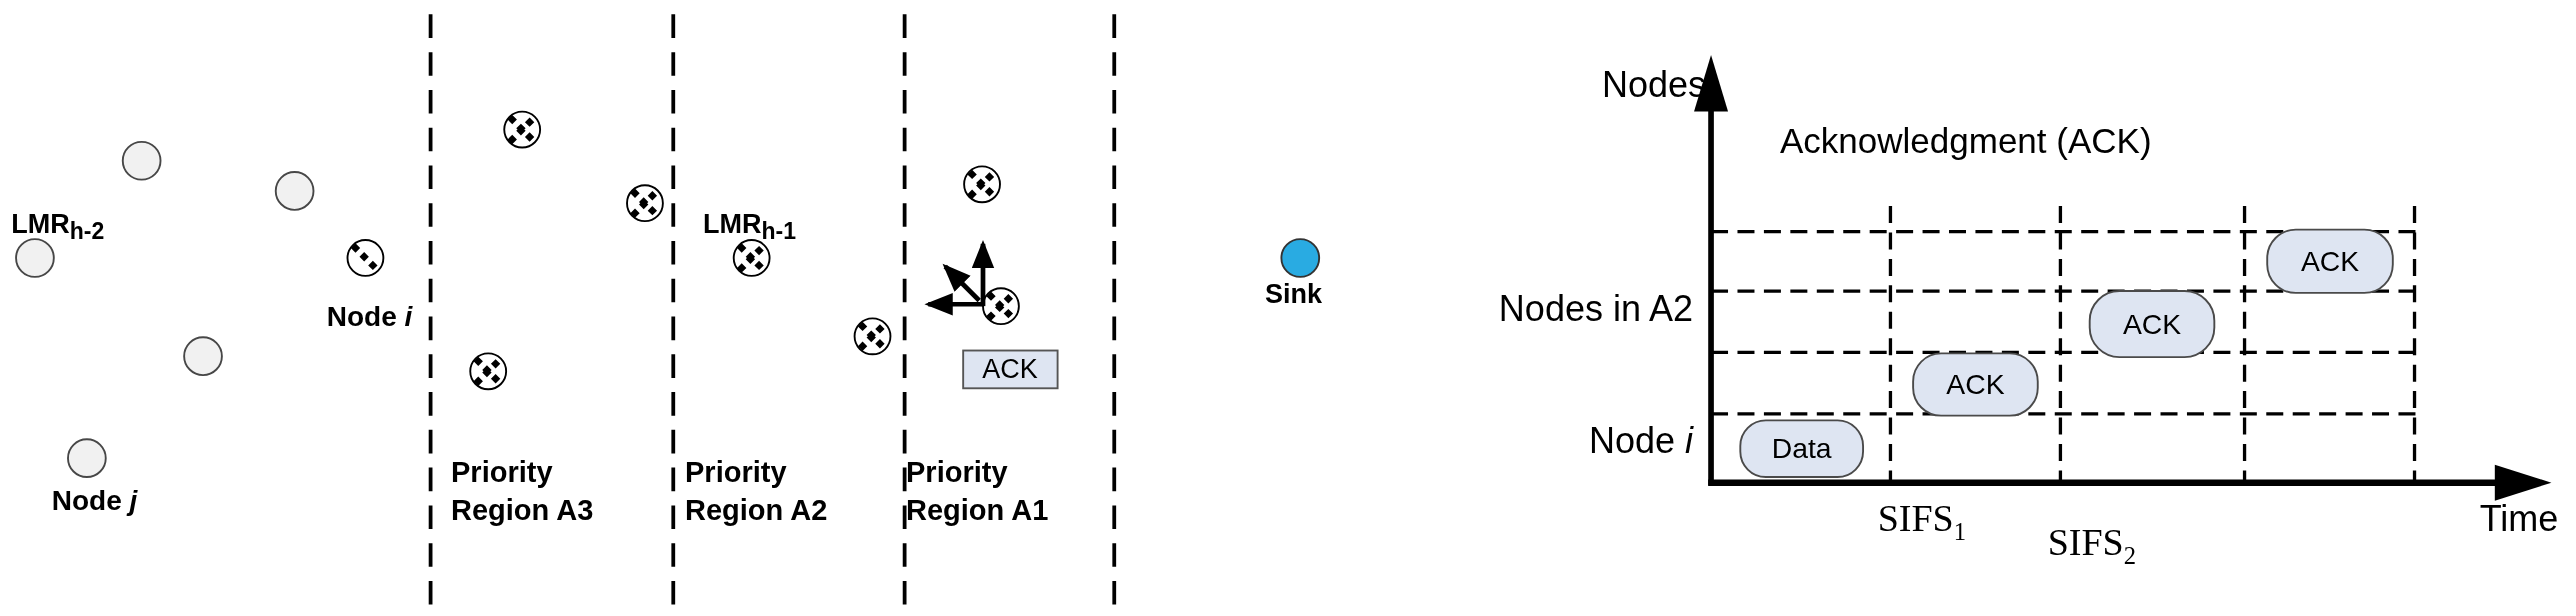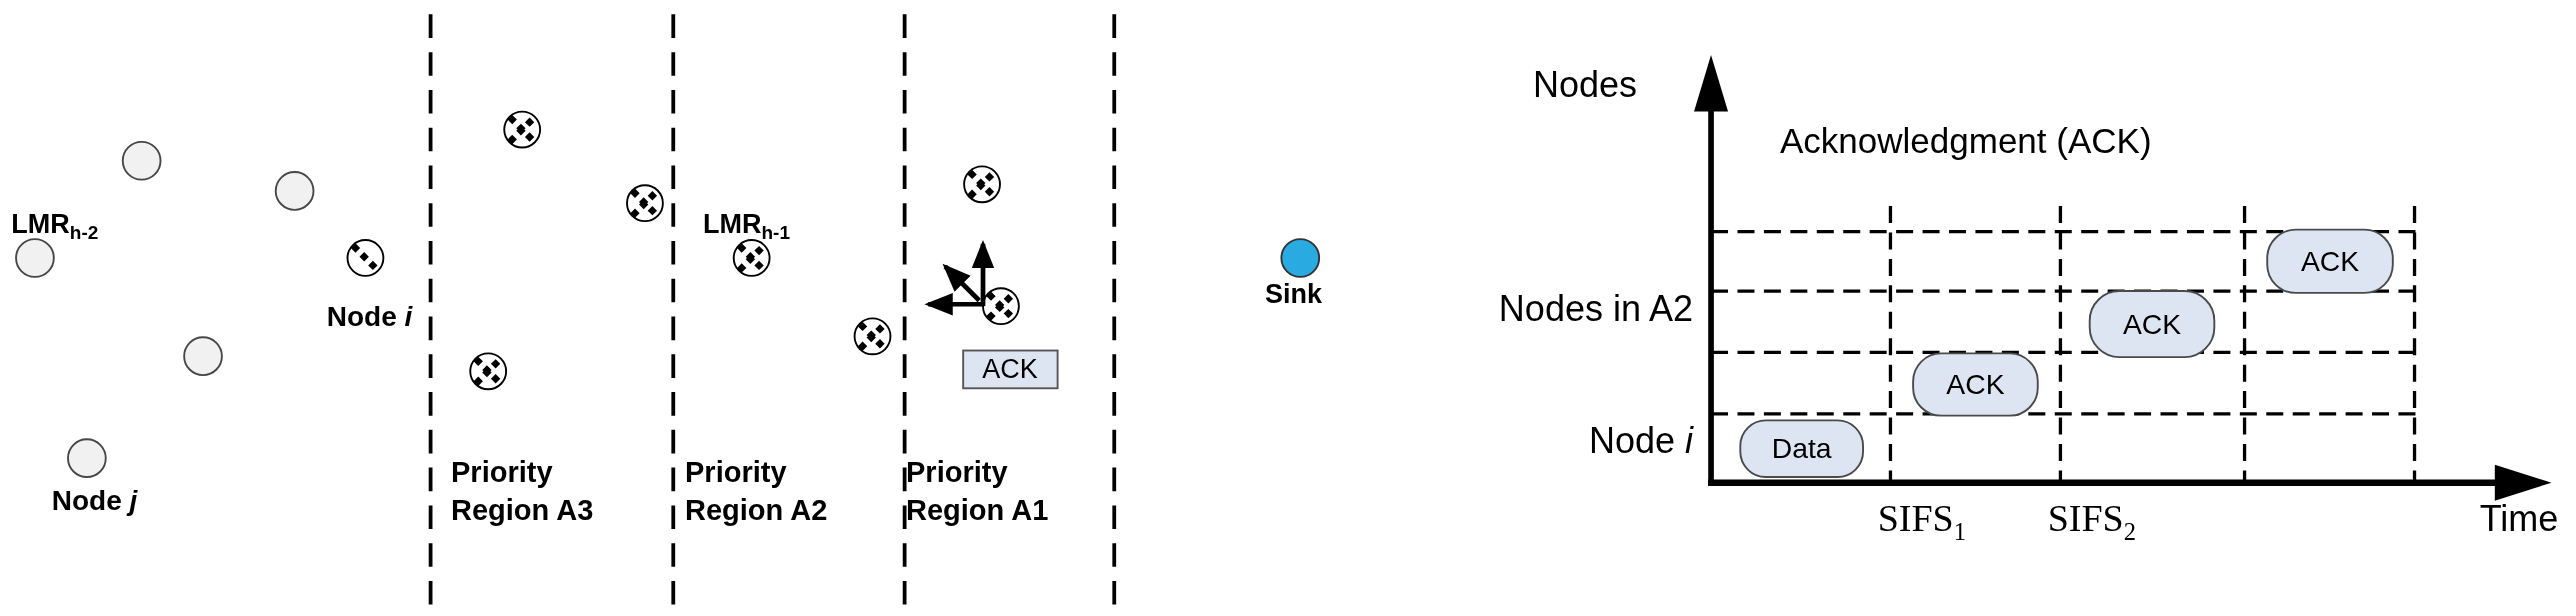--- a/index.html
+++ b/index.html
@@ -14,21 +14,21 @@
   .node-pat{fill:#ffffff;stroke:#000;stroke-width:2;}
   .pat-line{stroke:#000;stroke-width:7;stroke-dasharray:7 6;stroke-linecap:butt;}
   .bubble{fill:var(--bubble-fill,#dee5f2);stroke:#4a4a4a;stroke-width:2;}
   .bubble-text{font:30px "Liberation Sans",sans-serif;fill:#000;text-anchor:middle;}
   .ack-rect{fill:var(--bubble-fill,#dee5f2);stroke:#555;stroke-width:2;}
   .sink-dot{fill:var(--sink-fill,#29ABE2);stroke:#333;stroke-width:2;}
   .arrow-shaft{stroke:#000;stroke-width:5;}
   
   .lbl{position:absolute;white-space:nowrap;}
   .lmr{font-size:27px;font-weight:bold;line-height:32px;}
-  .lmr sub{font-size:19px;}
+  .lmr sub{font-size:23px;}
   .nodevar{font-size:28px;font-weight:bold;line-height:34px;text-align:center;}
   .region{font-size:29px;font-weight:bold;line-height:38px;text-align:left;width:208px;}
   .ackbox-lbl{font-size:27px;width:94px;height:38px;line-height:38px;text-align:center;}
   .sink-lbl{font-size:27px;font-weight:bold;line-height:30px;width:123px;text-align:center;}
   .axis-lbl{font-size:36px;line-height:43px;}
   .title{font-size:35px;line-height:42px;width:463px;text-align:left;}
   .rowlbl{font-size:36px;line-height:43px;width:238px;text-align:right;}
   .sifs{font-family:"Liberation Serif",serif;font-size:38px;line-height:43px;width:151px;text-align:right;}
   .sifs .sifs-sub{font-size:24.6px;vertical-align:-8.5px;}
 </style>
@@ -161,26 +161,26 @@
   <div class="lbl region" style="left:451px;top:453px"><span>Priority</span><br><span>Region A3</span></div>
 
   <div class="lbl region" style="left:685px;top:453px"><span>Priority</span><br><span>Region A2</span></div>
 
   <div class="lbl region" style="left:906px;top:453px"><span>Priority</span><br><span>Region A1</span></div>
 
   <div class="lbl ackbox-lbl" style="left:963px;top:350px">ACK</div>
 
   <div class="lbl sink-lbl" style="left:1232px;top:279px">Sink</div>
 
-  <div class="lbl axis-lbl" style="left:1448px;top:63px;width:189px;text-align:right">Nodes</div>
+  <div class="lbl axis-lbl" style="left:1517px;top:63px;width:189px;text-align:right">Nodes</div>
 
   <div class="lbl title" style="left:1780px;top:120px">Acknowledgment (ACK)</div>
 
   <div class="lbl rowlbl" style="left:1455px;top:287px">Nodes in A2</div>
   <div class="lbl rowlbl" style="left:1455px;top:419px"><span>Node </span><i>i</i></div>
 
   <div class="lbl sifs" style="left:1815px;top:497px"><span>SIFS</span><span class="sifs-sub">1</span></div>
-  <div class="lbl sifs" style="left:1985px;top:497px"><span>SIFS</span><span class="sifs-sub">2</span></div>
+  <div class="lbl sifs" style="left:1985px;top:521px"><span>SIFS</span><span class="sifs-sub">2</span></div>
 
   <div class="lbl axis-lbl" style="left:2453px;top:497px;width:132px;text-align:center">Time</div>
 
 </div>
 
 
 </body></html>

